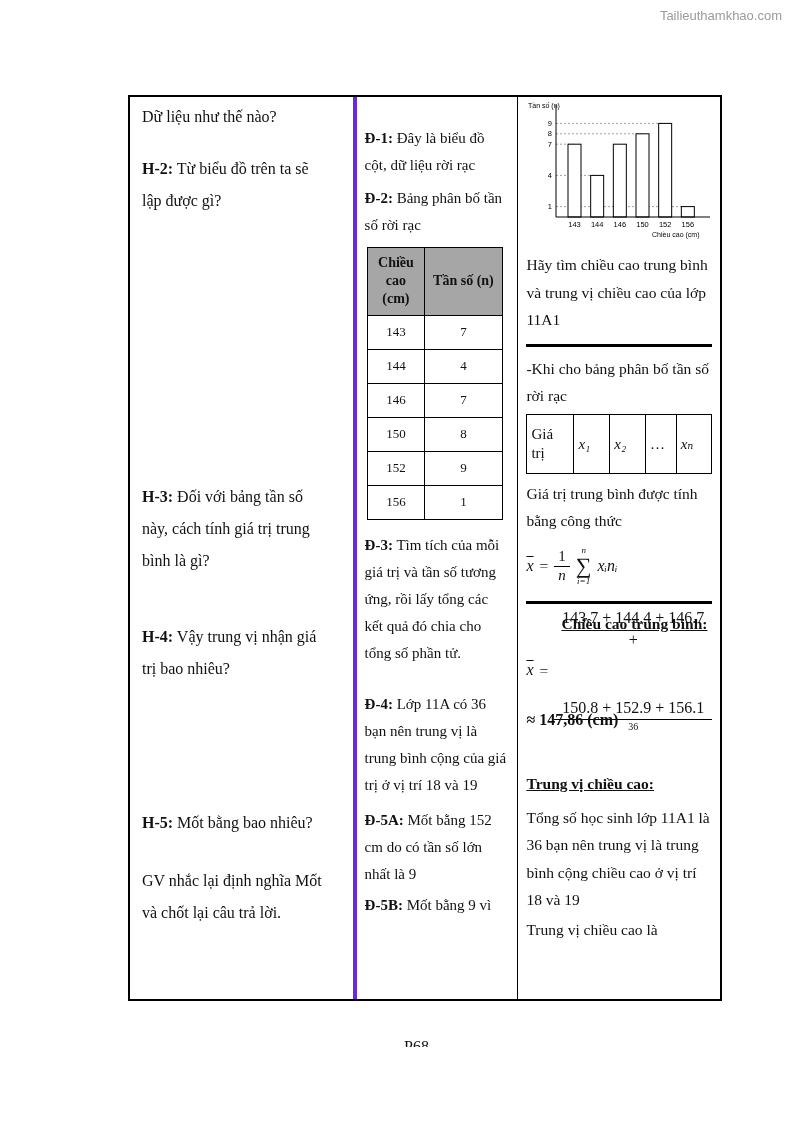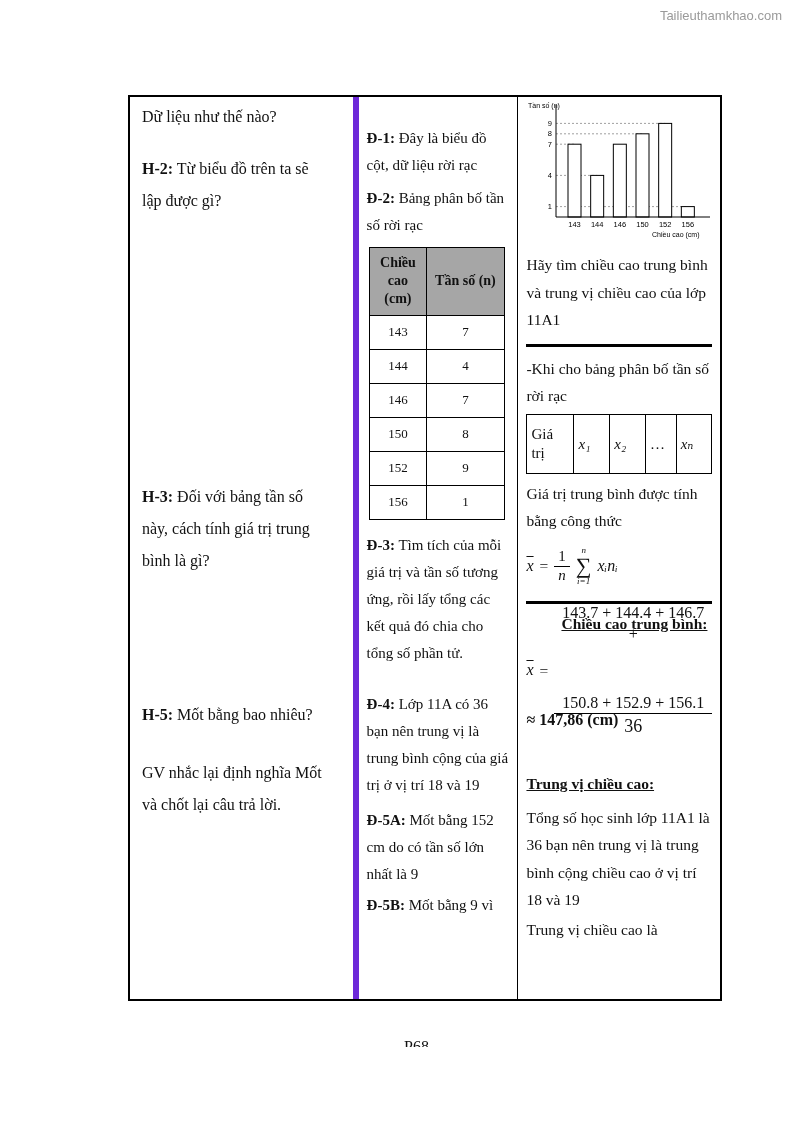--- a/index.html
+++ b/index.html
@@ -18,21 +18,21 @@
   }
 
   .doc-table {
     position:absolute; left:128px; top:95px;
     width:594px; height:906px;
     border:2px solid #000;
     display:flex;
   }
   .col { height:100%; overflow:hidden; }
   .col1 { width:224px; padding:4px 25px 0 12px; font-size:16px; line-height:2.0; }
-  .col2 { width:166px; border-left:6px solid #6d28d9; padding:0 8px; font-size:15px; line-height:1.8; }
+  .col2 { width:166px; border-left:4px solid #6d28d9; padding:0 8px; font-size:15px; line-height:1.8; }
   .col3 { width:204px; border-left:1px solid #000; padding:0 8px; font-size:15.5px; line-height:1.78; }
 
   .para b { font-weight:bold; }
 
   
   .c1-q0 { margin-top:0; }
   .c1-h2 { margin-top:20px; }
   .c1-h3 { margin-top:264px; }
   .c1-h4 { margin-top:44px; }
   .c1-h5 { margin-top:122px; }
@@ -96,21 +96,21 @@
   .sig-lo { font-size:9px; font-style:italic; }
   .fvar { font-style:italic; font-size:16px; }
 
   .subhead { font-weight:bold; text-decoration:underline; }
   .c3-mean-head { margin-top:6px;margin-left:35px; }
 
   .calc { margin-top:4px; display:flex; align-items:center; gap:6px; height:58px; }
   .bigfrac { display:inline-flex; flex-direction:column; align-items:center; }
   .bignum { display:flex; flex-direction:column; align-items:center; text-align:center;
             font-size:16px; line-height:1.35; border-bottom:1.5px solid #000; padding:0 2px;gap:47px; }
-  .bigden { font-size:18px; line-height:1.4; }
+  .bigden { font-size:10px; line-height:1.4; }
 
   .result { margin-top:6px; font-weight:bold; font-size:16px; }
 
   .c3-median-head { margin-top:36px; }
   .c3-median-text { margin-top:6px; }
   .c3-median-text2 { margin-top:2px; }
 
   .page-number {
     position:absolute; top:1038px; left:404px;
     font-size:16px;
@@ -122,20 +122,21 @@
 <div class="page">
 
   <div class="watermark">Tailieuthamkhao.com</div>
 
   <div class="doc-table">
 
     <div class="col col1">
       <p class="para c1-q0">Dữ liệu như thế nào?</p>
       <p class="para c1-h2"><b>H-2:</b> <span>Từ biểu đồ trên ta sẽ lập được gì?</span></p>
       <p class="para c1-h3"><b>H-3:</b> <span>Đối với bảng tần số này, cách tính giá trị trung bình là gì?</span></p>
+      <p class="para c1-h4"><b>H-4:</b> <span>Vậy trung vị nhận giá trị bao nhiêu?</span></p>
       <p class="para c1-h5"><b>H-5:</b> <span>Mốt bằng bao nhiêu?</span></p>
       <p class="para c1-gv">GV nhắc lại định nghĩa Mốt và chốt lại câu trả lời.</p>
     </div>
 
     <div class="col col2">
       <p class="para c2-d1"><b>Đ-1:</b> <span>Đây là biểu đồ cột, dữ liệu rời rạc</span></p>
       <p class="para c2-d2"><b>Đ-2:</b> <span>Bảng phân bố tần số rời rạc</span></p>
 
       <table class="freq-table">
         <thead>

